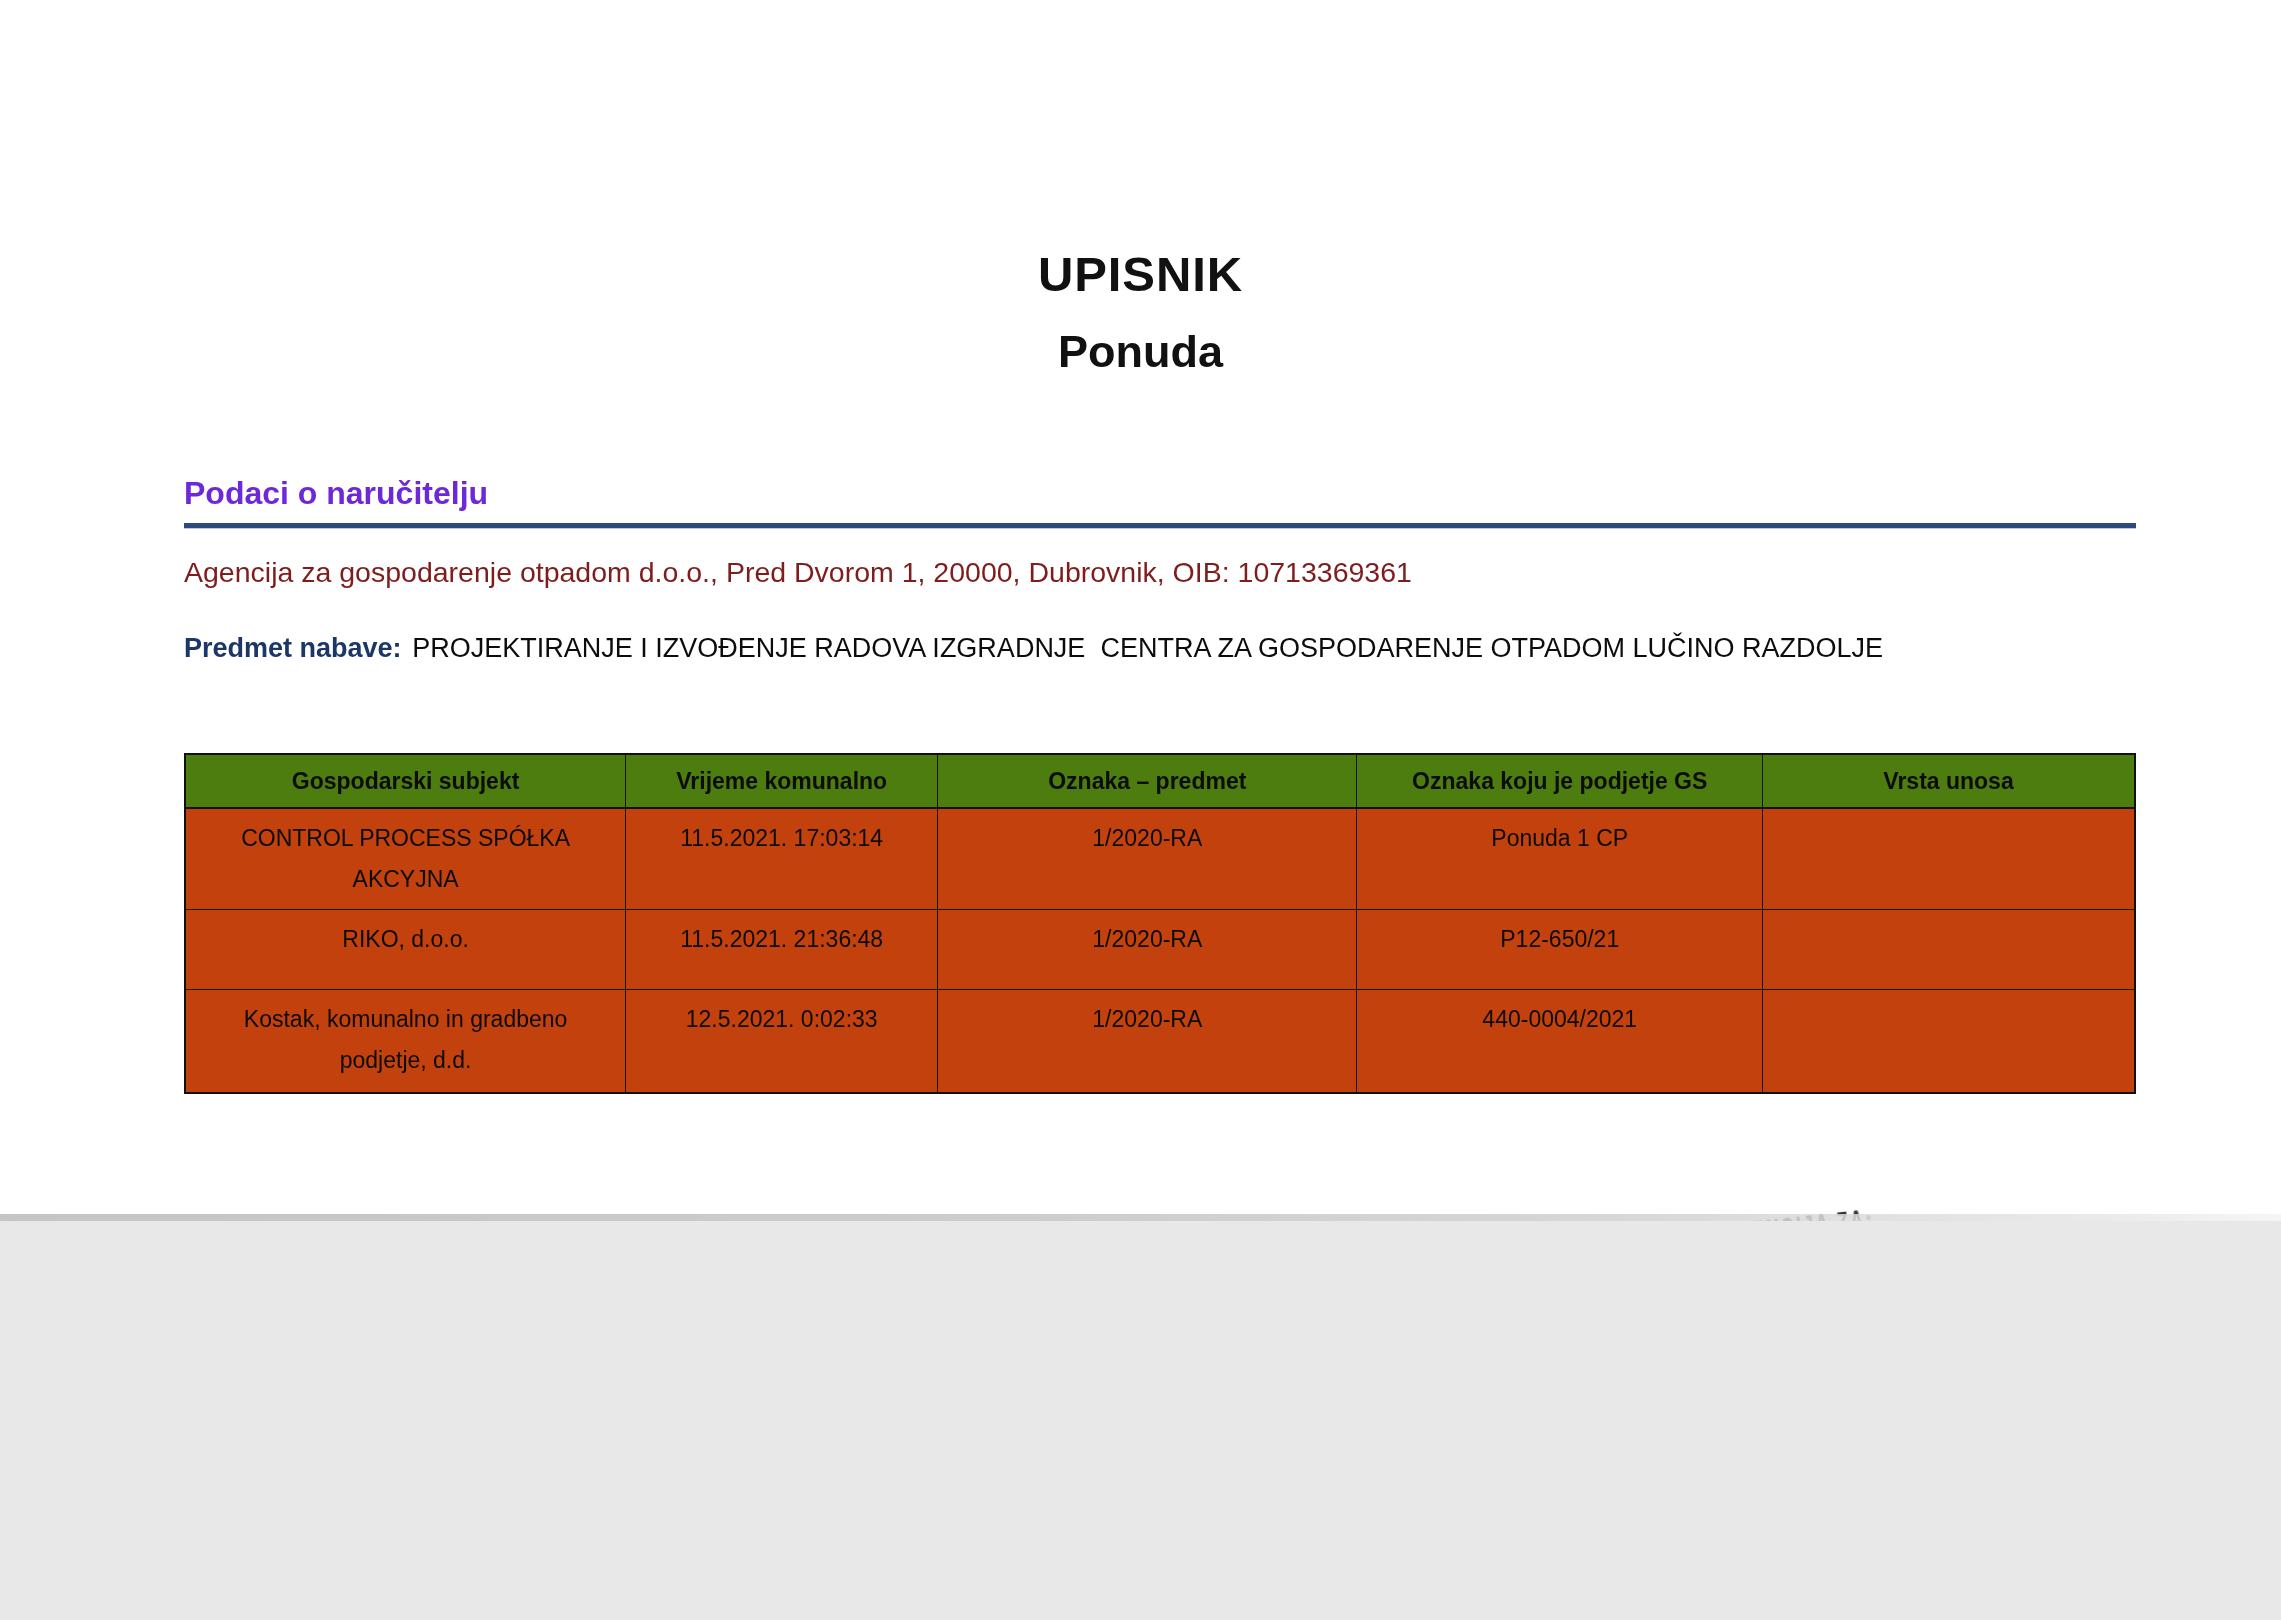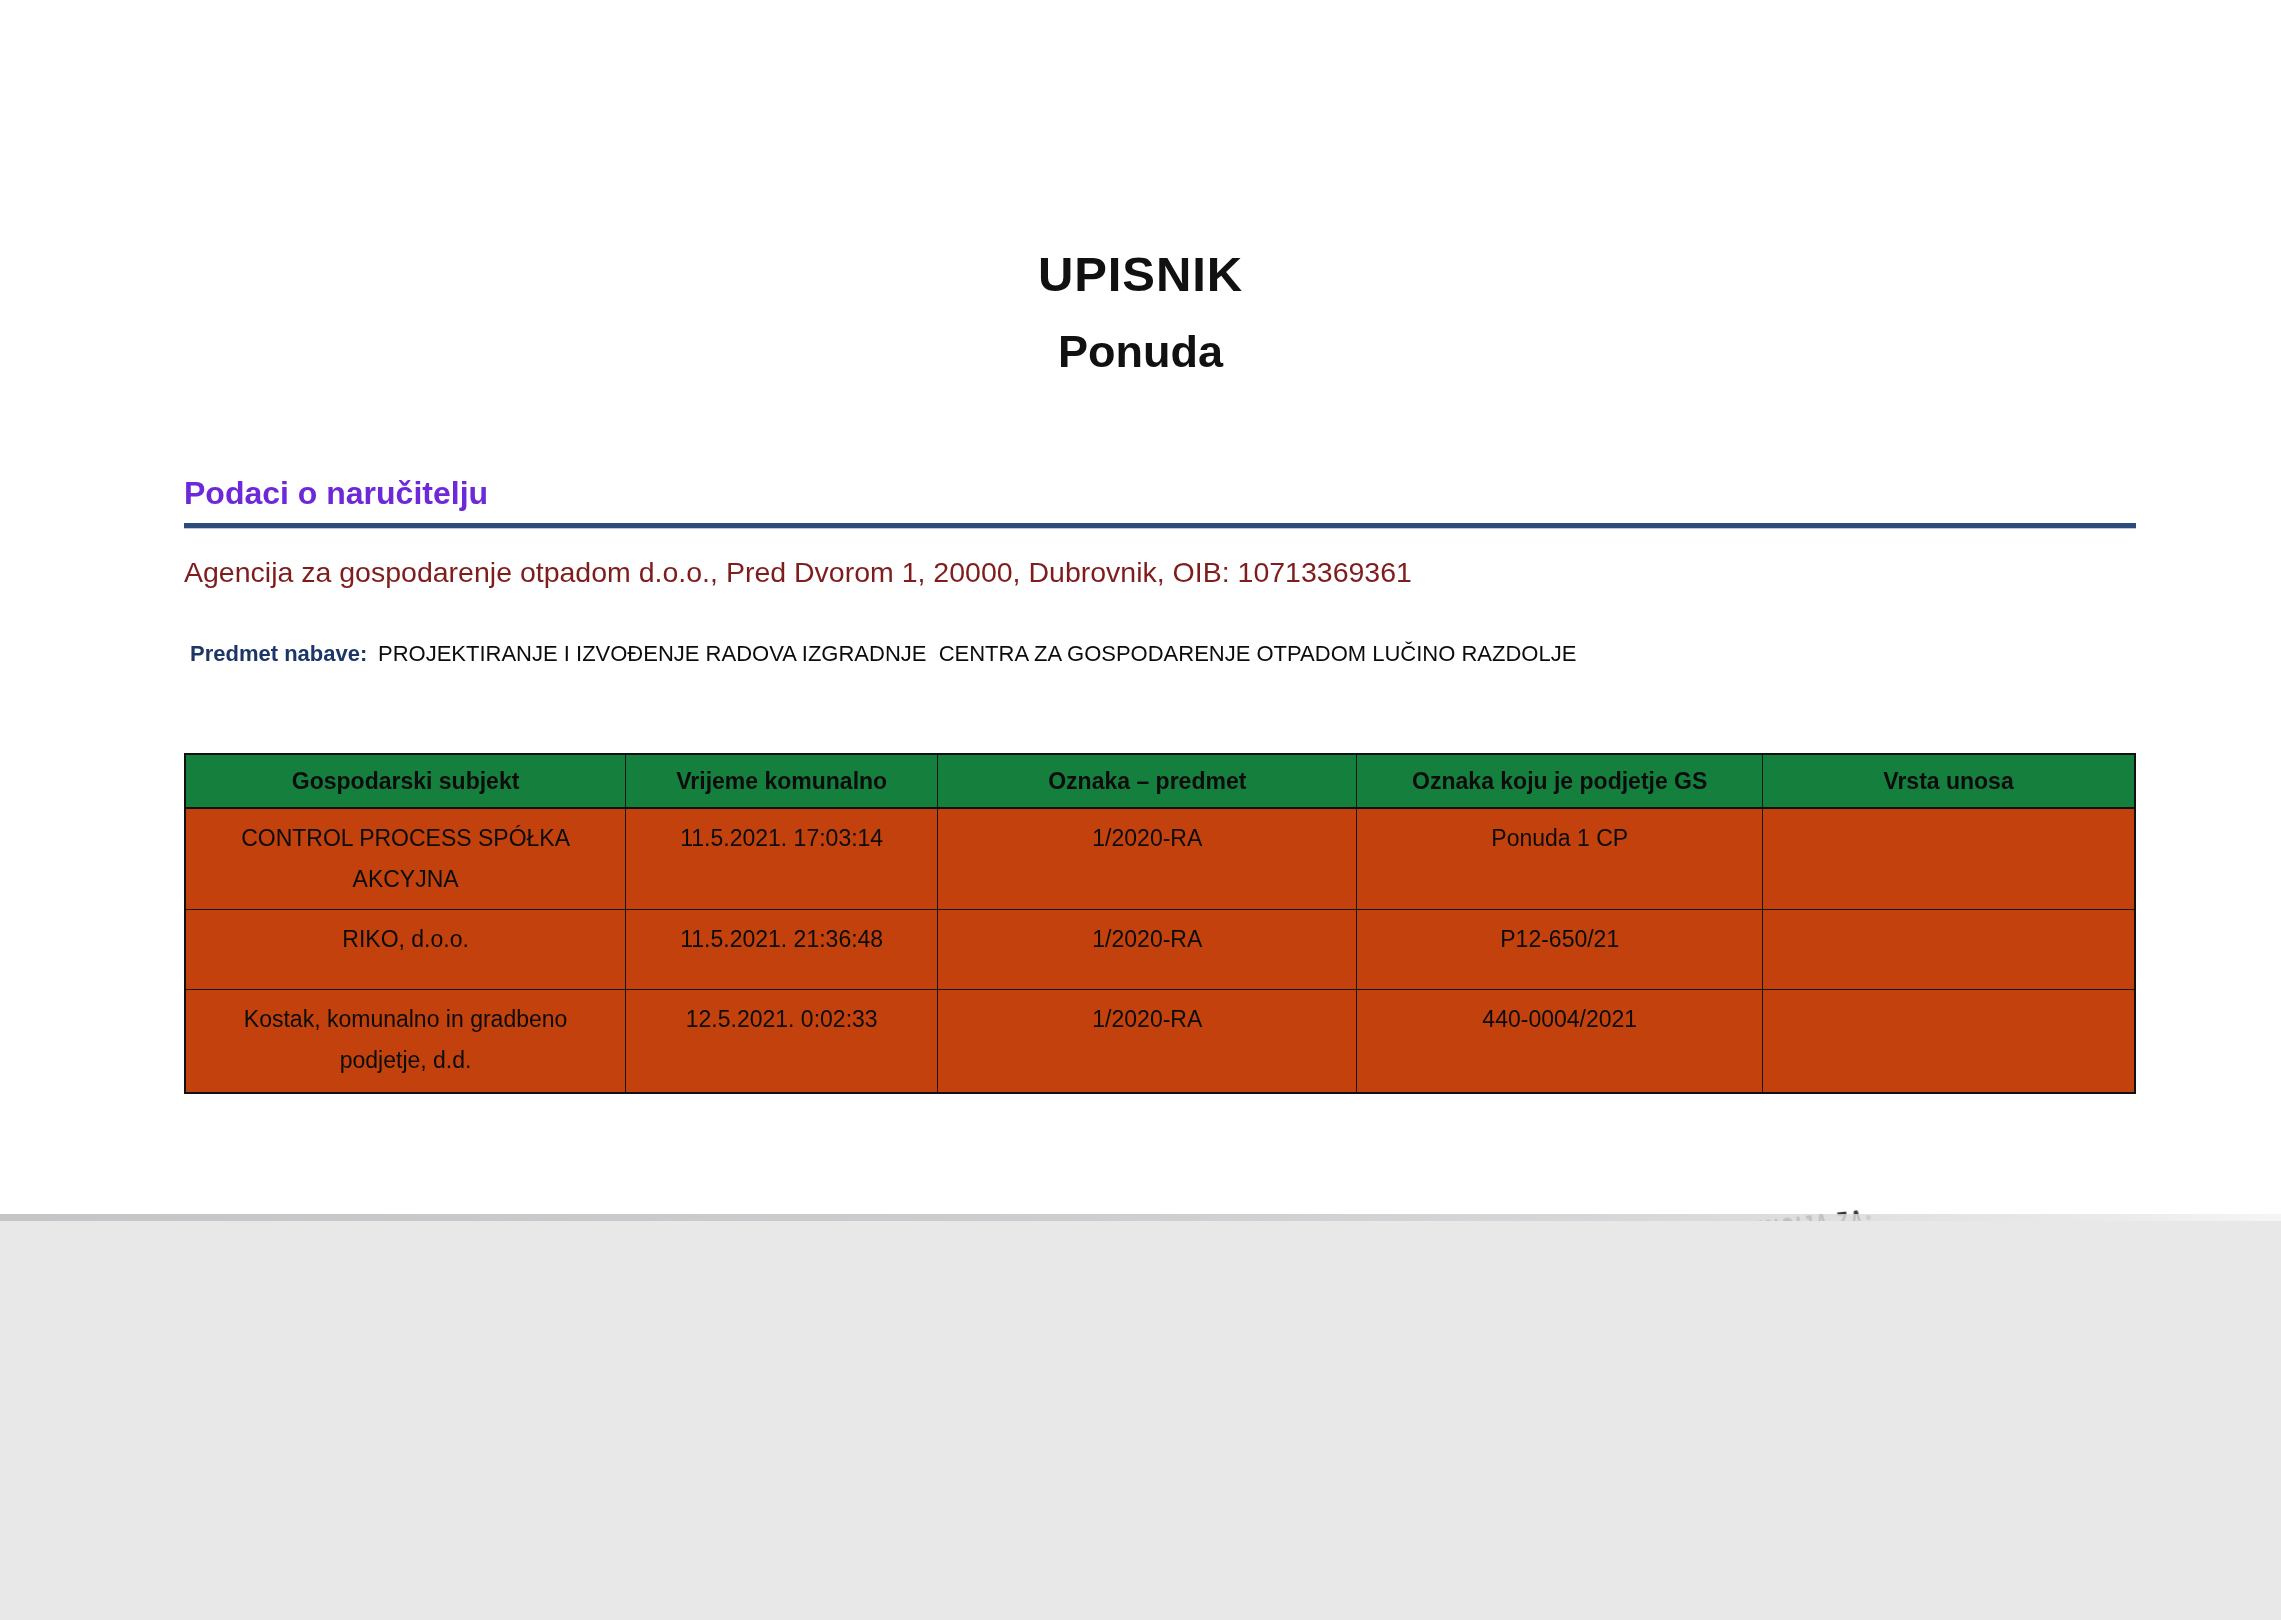--- a/index.html
+++ b/index.html
@@ -30,33 +30,33 @@
     background:#2c4a7c; box-shadow:0 0.9px 0 rgba(44,74,124,.35);
   }
 
   
   .buyer-line {
     position:absolute; top:556px; left:184px; width:2005px;
     font-size:28.5px; color:#7f1d1d; margin:0;
   }
   .procurement {
     position:absolute; top:627px; left:184px; width:1957px;
-    font-size:22px; line-height:42px; color:#0c0c0c; margin:6px;
+    font-size:27px; line-height:42px; color:#0c0c0c; margin:0;
     white-space:pre-wrap;
   }
   .procurement .label { font-weight:bold; color:#1c3767; margin-right:10.7px; }
 
   
   table.offers {
     position:absolute; top:753px; left:184px; width:1952px;
     border-collapse:collapse; table-layout:fixed;
     font-size:23px; color:#0c0c0c;
   }
   table.offers th {
-    background:#15803d;
+    background:#4d7c0f;
     border:1.8px solid #161616; border-bottom:2.7px solid #111;
     font-weight:bold; font-size:23px; text-align:center;
     height:52px; padding:0 7.1px;
   }
   table.offers td {
     border:1.8px solid #161616;
     vertical-align:top; text-align:center;
     padding:9px 11.6px; line-height:41px;
     background:#c2410c;
   }

